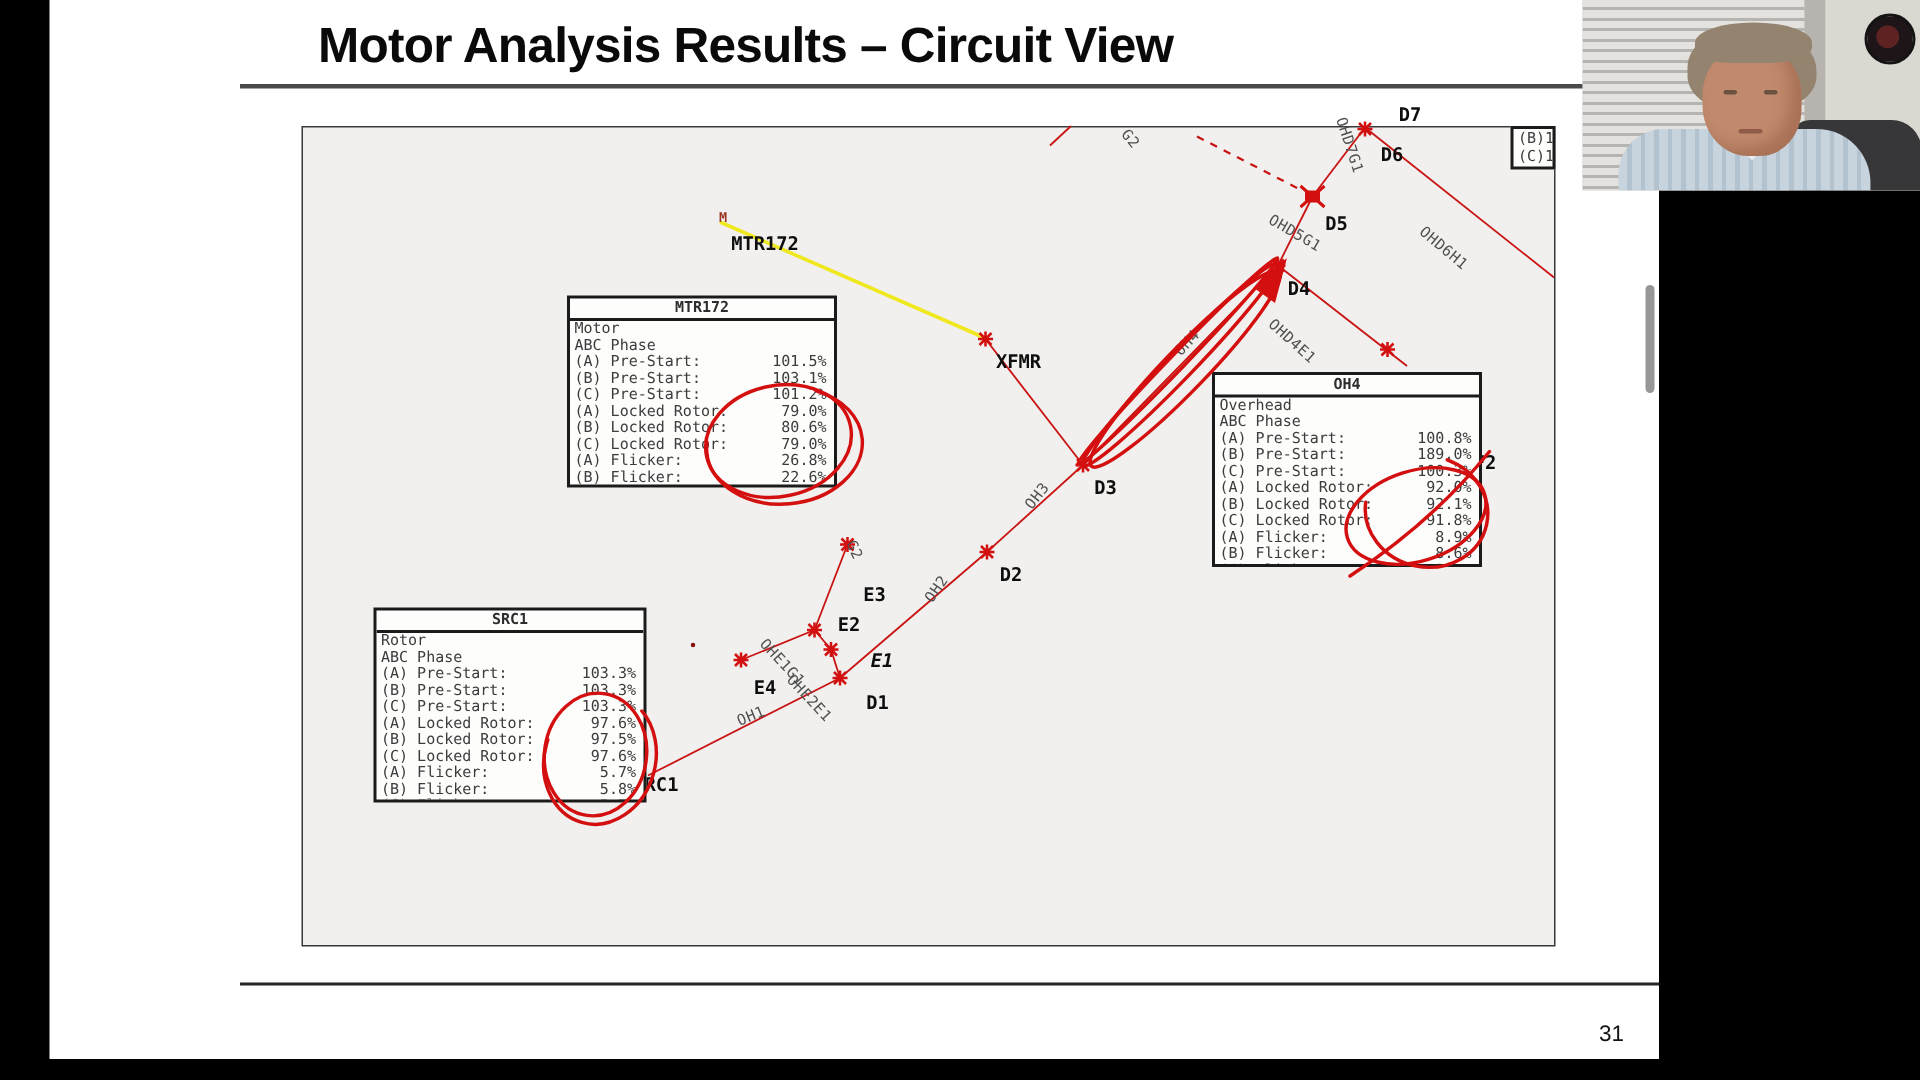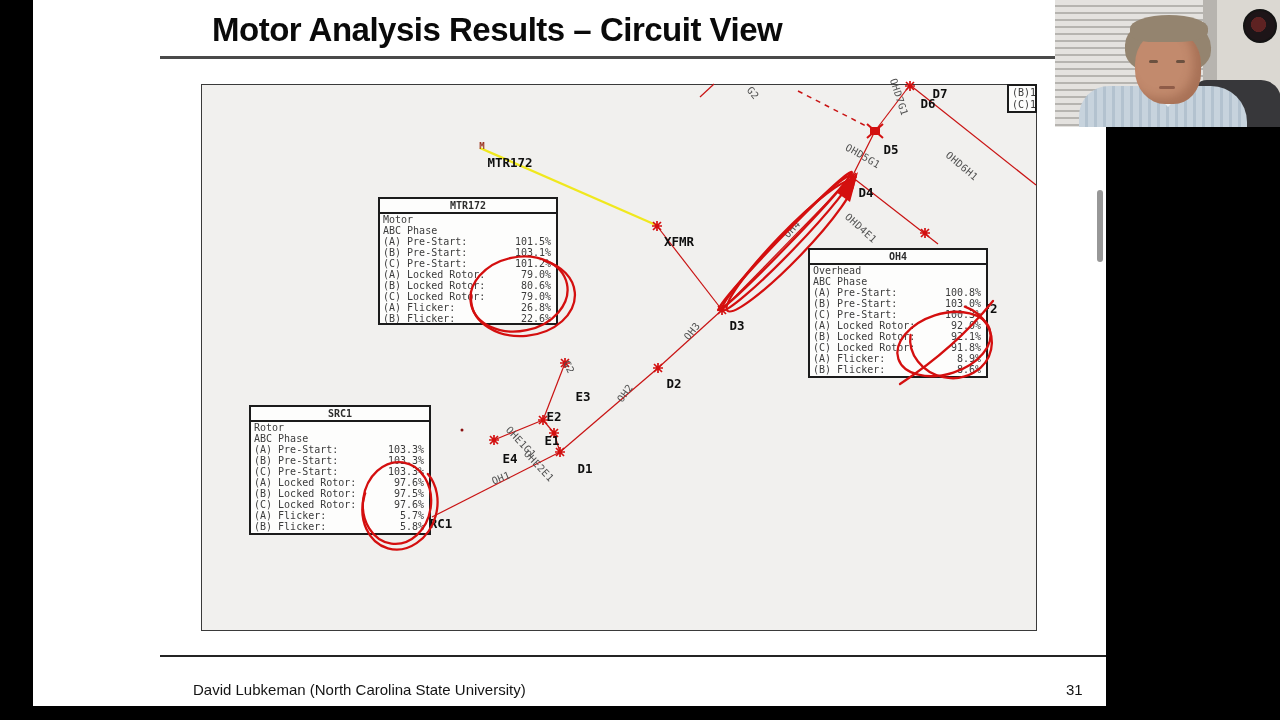--- a/index.html
+++ b/index.html
@@ -93,30 +93,30 @@
         <use href="#nm" x="910" y="86"></use>
         <use href="#nmb" x="875" y="131"></use>
       <circle cx="462" cy="430" r="1.5" fill="#8a1010"></circle>
     </g>
   </svg>
 
   <div id="label-layer">
       <div class="lbl m" style="left: 482px; top: 146px; transform: translate(-50%, -50%) rotate(0deg);">M</div>
       <div class="lbl n" style="left: 510px; top: 162px; transform: translate(-50%, -50%) rotate(0deg);">MTR172</div>
       <div class="lbl n" style="left: 679px; top: 241px; transform: translate(-50%, -50%) rotate(0deg);">XFMR</div>
-      <div class="lbl n" style="left: 940px; top: 93px; transform: translate(-50%, -50%) rotate(0deg);">D7</div>
+      <div class="lbl n" style="left: 940px; top: 76px; transform: translate(-50%, -50%) rotate(0deg);">D7</div>
       <div class="lbl n" style="left: 928px; top: 103px; transform: translate(-50%, -50%) rotate(0deg);">D6</div>
       <div class="lbl n" style="left: 891px; top: 149px; transform: translate(-50%, -50%) rotate(0deg);">D5</div>
       <div class="lbl n" style="left: 866px; top: 192px; transform: translate(-50%, -50%) rotate(0deg);">D4</div>
       <div class="lbl n" style="left: 737px; top: 325px; transform: translate(-50%, -50%) rotate(0deg);">D3</div>
       <div class="lbl n" style="left: 674px; top: 383px; transform: translate(-50%, -50%) rotate(0deg);">D2</div>
       <div class="lbl n" style="left: 585px; top: 468px; transform: translate(-50%, -50%) rotate(0deg);">D1</div>
       <div class="lbl n" style="left: 583px; top: 380px; transform: translate(-50%, -50%) rotate(0deg); margin-top: 16px;">E3</div>
-      <div class="lbl n" style="left: 554px; top: 416px; transform: translate(-50%, -50%) rotate(0deg);">E2</div>
-      <div class="lbl n" style="left: 552px; top: 440px; transform: translate(-50%, -50%) rotate(0deg);">E1</div>
+      <div class="lbl n" style="left: 566px; top: 416px; transform: translate(-50%, -50%) rotate(0deg);">E2</div>
+      <div class="lbl n" style="left: 588px; top: 440px; transform: translate(-50%, -50%) rotate(0deg); font-style: italic;">E1</div>
       <div class="lbl n" style="left: 510px; top: 458px; transform: translate(-50%, -50%) rotate(0deg);">E4</div>
       <div class="lbl n" style="left: 932px; top: 243px; transform: translate(-50%, -50%) rotate(0deg); margin-top: 24px;">F1</div>
       <div class="lbl n" style="left: 990px; top: 308px; transform: translate(-50%, -50%) rotate(0deg);">F2</div>
       <div class="lbl n" style="left: 441px; top: 523px; transform: translate(-50%, -50%) rotate(0deg);">RC1</div>
       <div class="lbl ln" style="left: 692px; top: 331px; transform: translate(-50%, -50%) rotate(-52deg);">OH3</div>
       <div class="lbl ln" style="left: 625px; top: 393px; transform: translate(-50%, -50%) rotate(-55deg);">OH2</div>
       <div class="lbl ln" style="left: 501px; top: 478px; transform: translate(-50%, -50%) rotate(-22deg);">OH1</div>
       <div class="lbl ln" style="left: 792px; top: 229px; transform: translate(-50%, -50%) rotate(-47deg);">OH4</div>
       <div class="lbl ln" style="left: 863px; top: 156px; transform: translate(-50%, -50%) rotate(30deg);">OHD5G1</div>
       <div class="lbl ln" style="left: 962px; top: 166px; transform: translate(-50%, -50%) rotate(40deg);">OHD6H1</div>
@@ -230,21 +230,21 @@
           </div>
           <div class="rw">
             <span>ABC Phase</span>
           </div>
           <div class="rw">
             <span>(A) Pre-Start:</span>
             <span>100.8%</span>
           </div>
           <div class="rw">
             <span>(B) Pre-Start:</span>
-            <span>103.0%</span>
+            <span>189.0%</span>
           </div>
           <div class="rw">
             <span>(C) Pre-Start:</span>
             <span>100.3%</span>
           </div>
           <div class="rw">
             <span>(A) Locked Rotor:</span>
             <span>92.0%</span>
           </div>
           <div class="rw">
@@ -303,21 +303,20 @@
         <ellipse cx="944" cy="344" rx="48" ry="30" transform="rotate(-18 944 344)"></ellipse>
         <ellipse cx="951" cy="341" rx="41" ry="37" transform="rotate(12 951 341)" stroke-dasharray="120 70"></ellipse>
         <path d="M900 384 Q955 348 993 301"></path>
       </g>
     </g>
   </svg>
 
   <div id="scrollbar"></div>
 
   <div id="footer-rule"></div>
-  <div id="foot-author" class="foot">David Lubkeman (North Carolina State University)</div>
   <div id="foot-page" class="foot">31</div>
 
   <div id="cam">
     <div class="blinds"></div>
     <div class="wallshade"></div>
     <div class="wall"></div>
     <div class="dart"></div>
     <div class="chair"></div>
     <div class="torso"></div>
     <div class="collar"></div>

